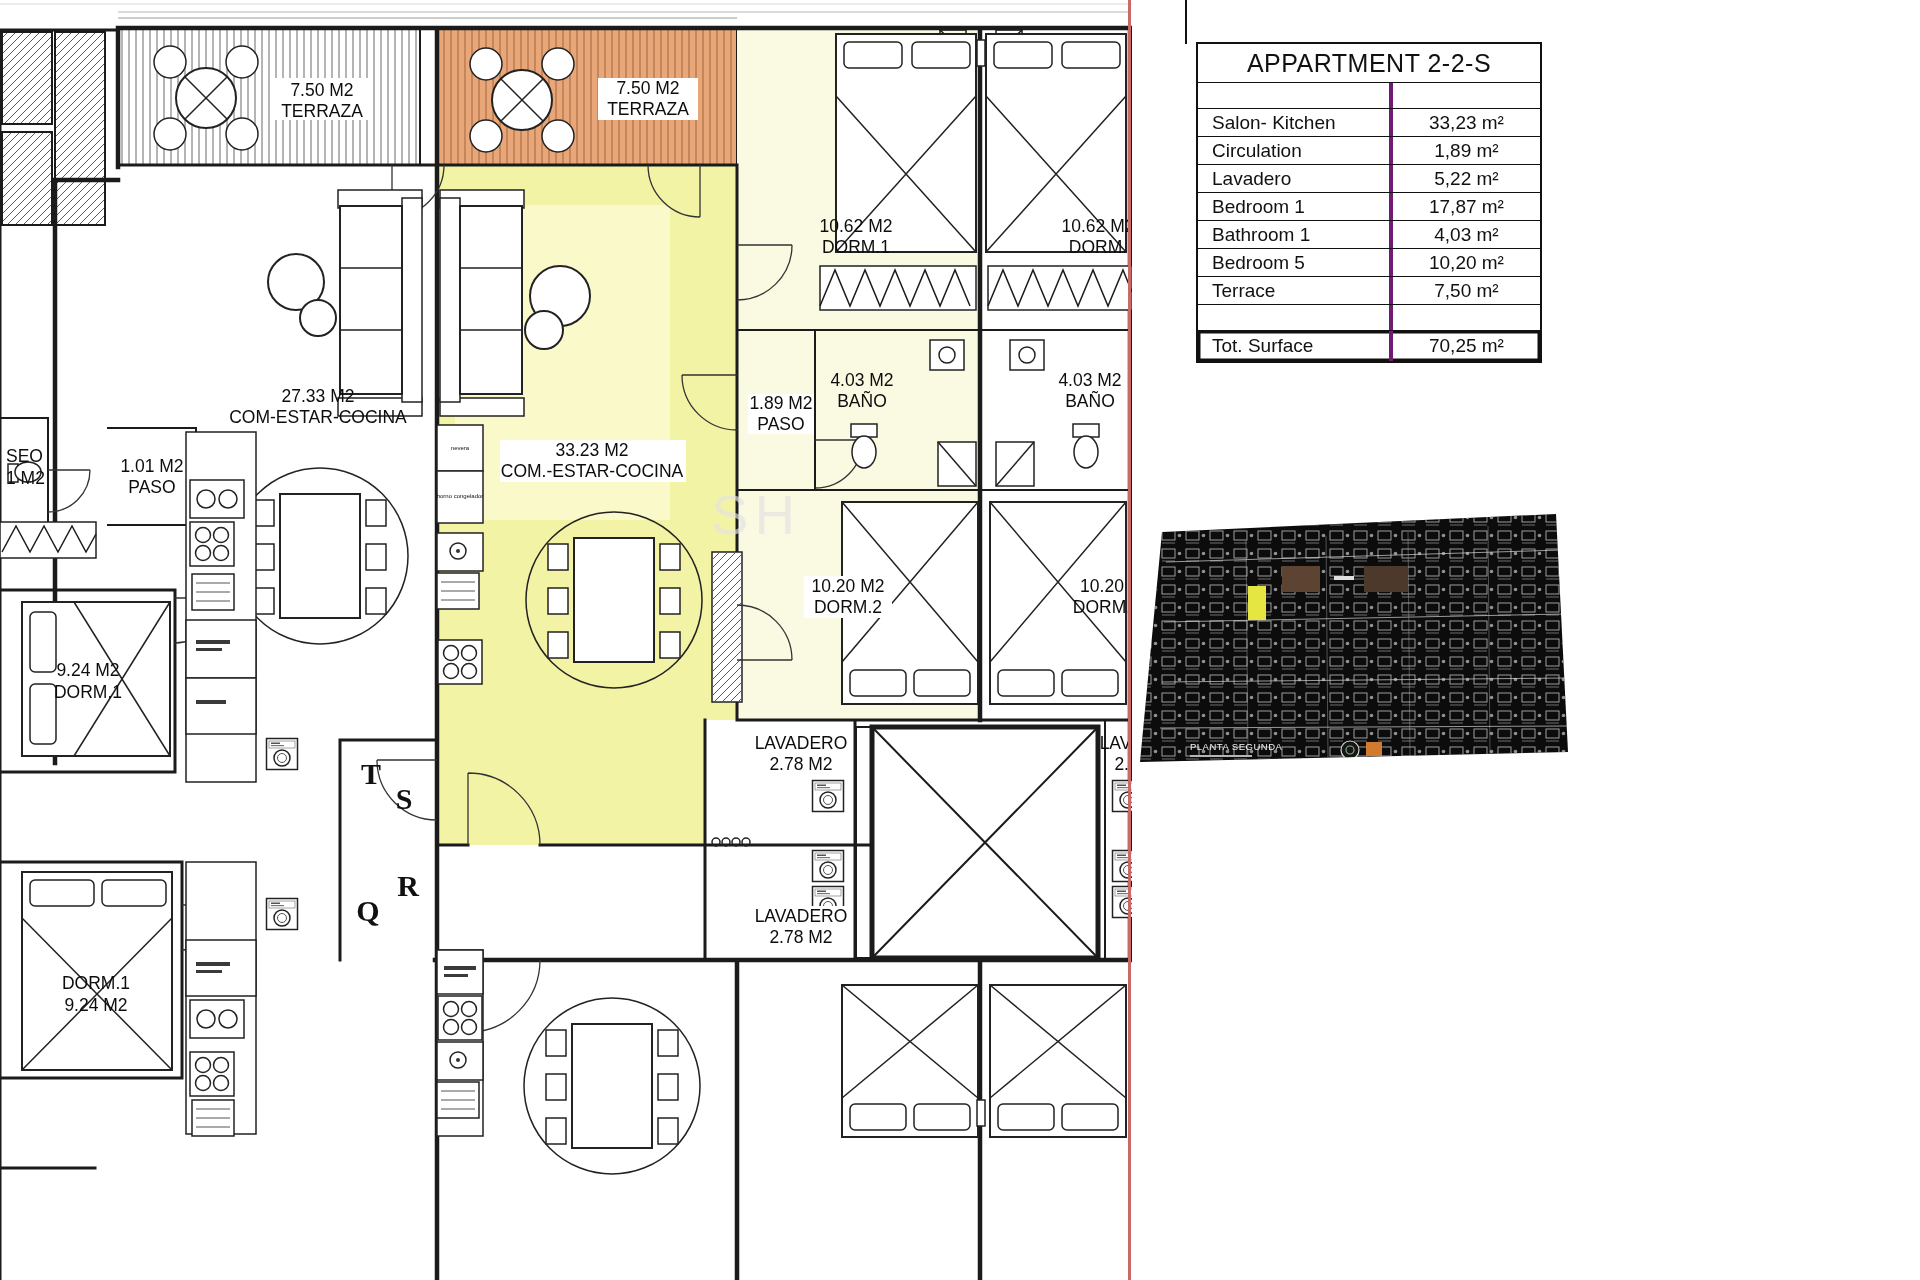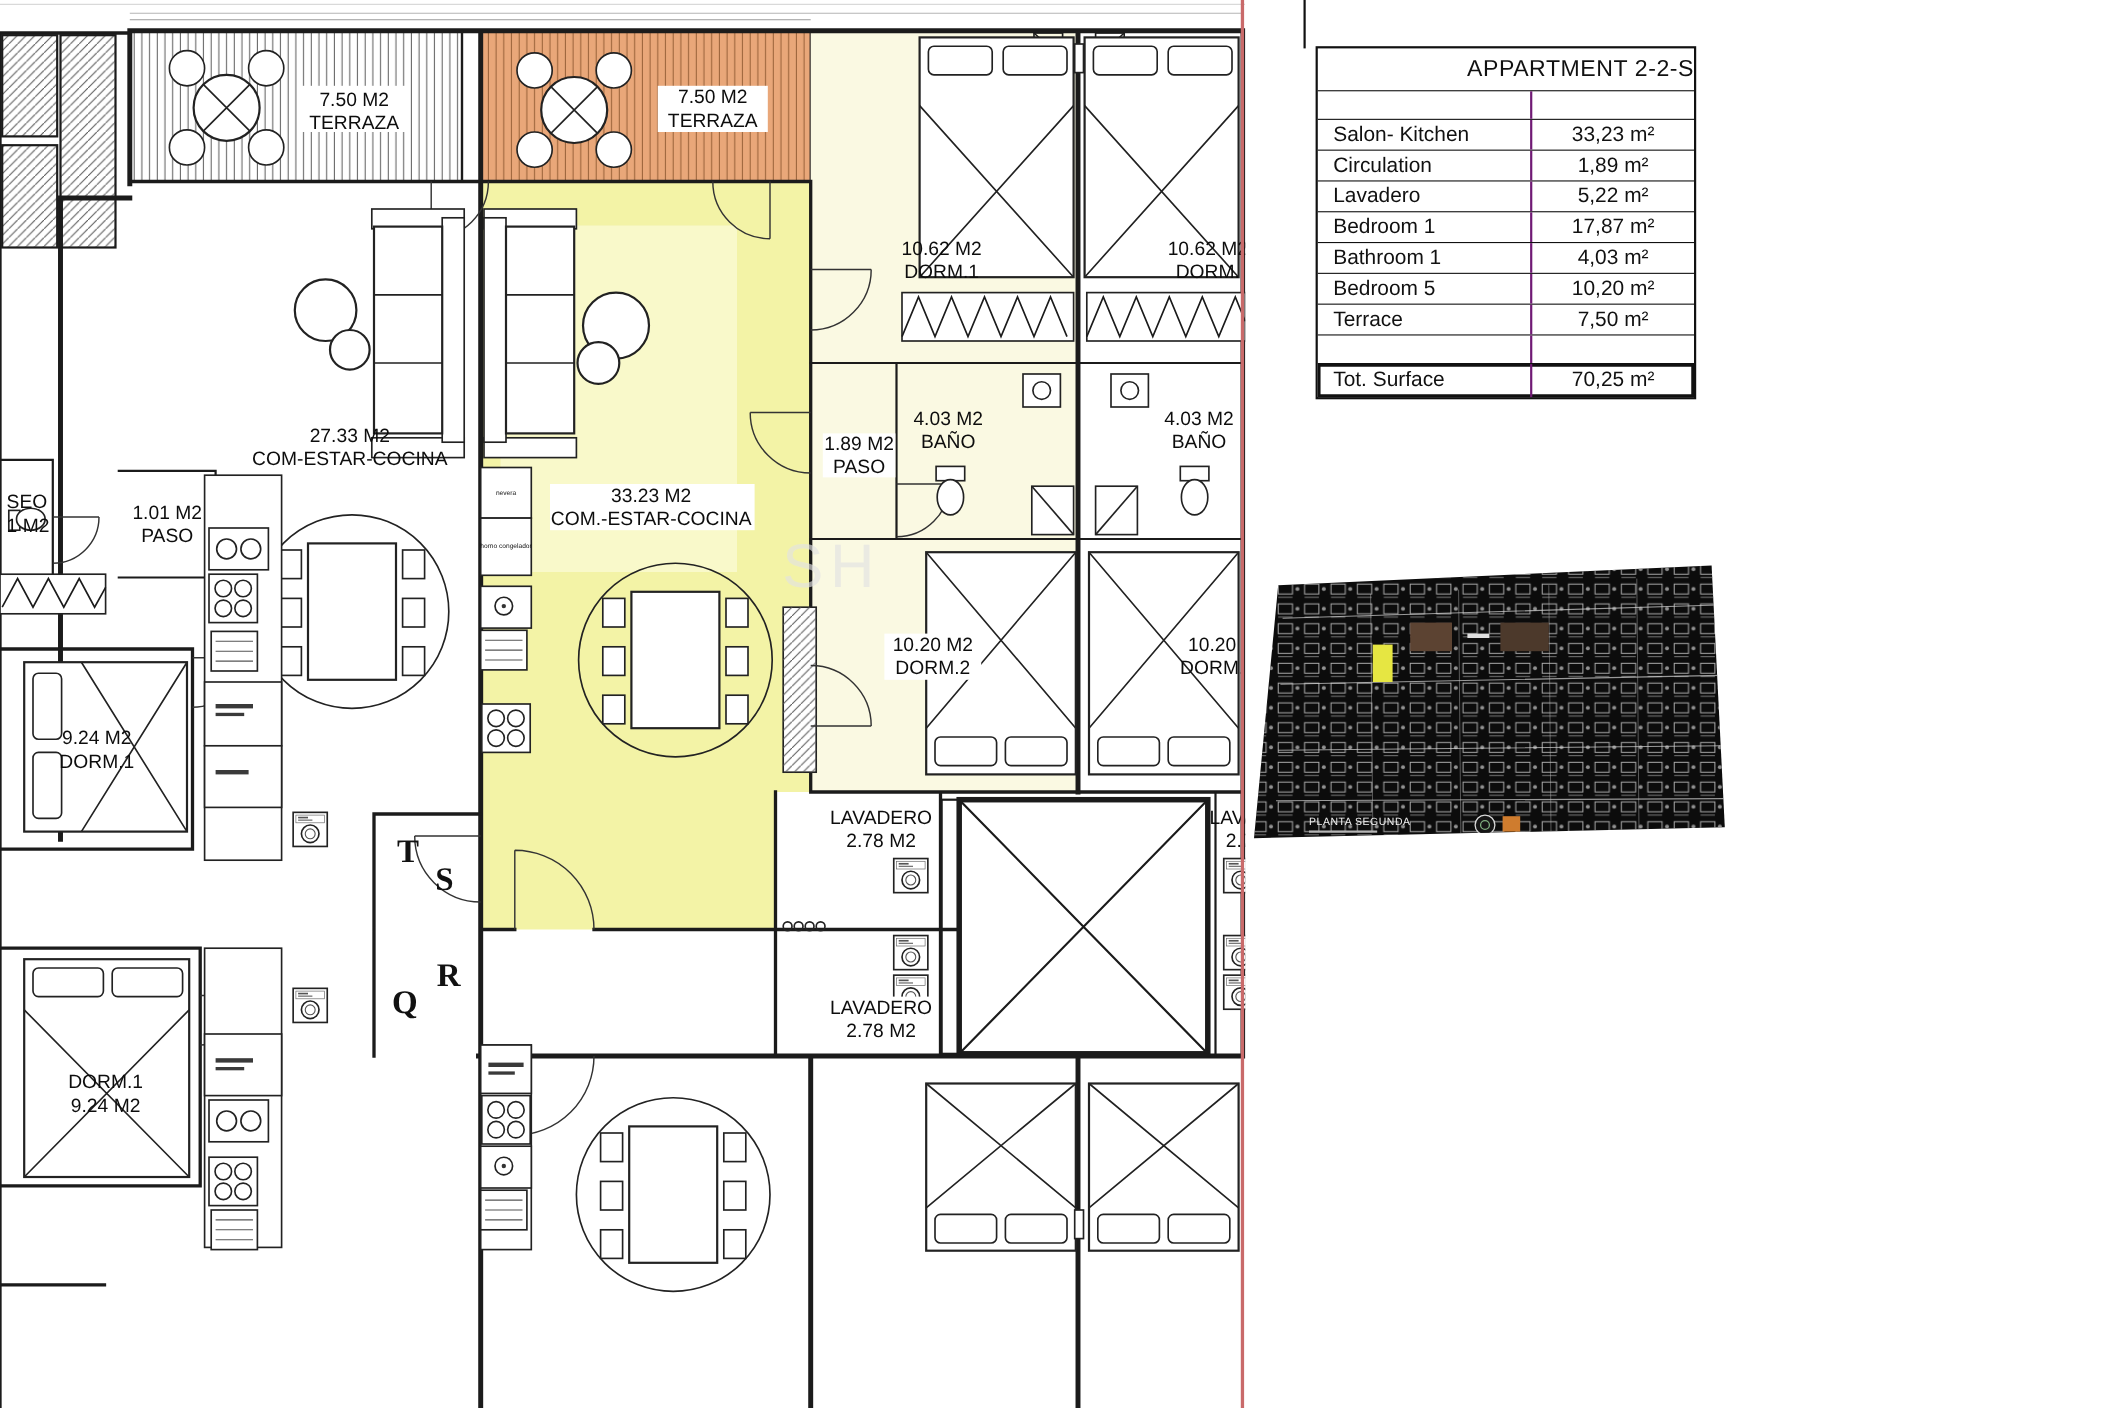--- a/index.html
+++ b/index.html
@@ -16,27 +16,27 @@
   .ln{stroke:#222;stroke-width:1.5;fill:none}
   .arc{stroke:#333;stroke-width:1.3;fill:none}
   .lbl{font-size:17.5px;fill:#0d0d0d;text-anchor:middle}
   .tiny{font-size:6px;fill:#111;text-anchor:middle}
   .smudge{fill:#3a3a3a}
   .letter{font-family:"Liberation Serif",serif;font-size:30px;font-weight:700;fill:#111;text-anchor:middle}
   .wm{font-size:56px;fill:#e3e3e3;opacity:.65;letter-spacing:6px;text-anchor:middle}
   
   #areatable{position:absolute;left:1196px;top:42px;width:346px;border:2.5px solid #111;
              background:#fff;font-size:19px;box-sizing:border-box;}
-  .tt-title{height:38px;line-height:38px;text-align:right;font-size:21px;letter-spacing:.5px;border-bottom:1.5px solid #111;}
+  .tt-title{height:38px;line-height:38px;text-align:center;font-size:25px;letter-spacing:.5px;border-bottom:1.5px solid #111;}
   .tt-row{display:flex;height:27px;line-height:27px;border-bottom:1px solid #111;}
   .tt-row:last-child{border-bottom:none;align-items:flex-end;}
   .tt-row.spacer{height:25px;}
   .tt-row.tall{height:30px;line-height:30px;}
   .tt-row.boxed{box-shadow:inset 0 0 0 2.5px #111;}
-  .tt-label{width:57%;padding-left:14px;border-right:2px solid #701a75;box-sizing:border-box;
+  .tt-label{width:57%;padding-left:14px;border-right:4px solid #701a75;box-sizing:border-box;
             white-space:nowrap;overflow:hidden;}
   .tt-value{flex:1;text-align:center;}
   
   #minimap{position:absolute;left:1136px;top:510px;width:440px;height:270px;}
   
   #tick{position:absolute;left:1185px;top:0;width:2px;height:44px;background:#111;}
   #cutline{position:absolute;left:1128px;top:0;width:2.5px;height:1280px;background:#c96a6a;}
 </style>
 </head>
 <body>

